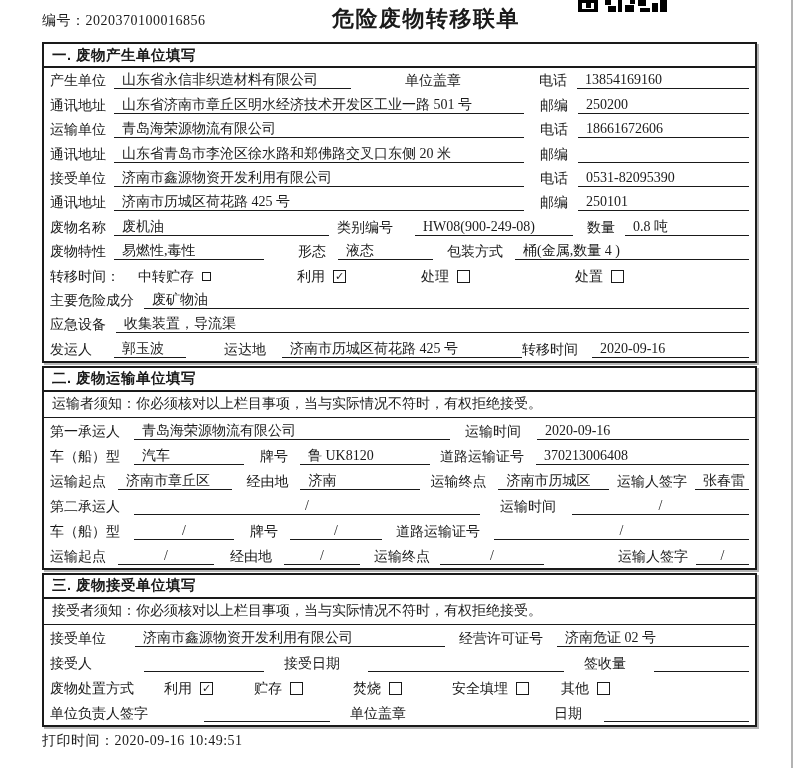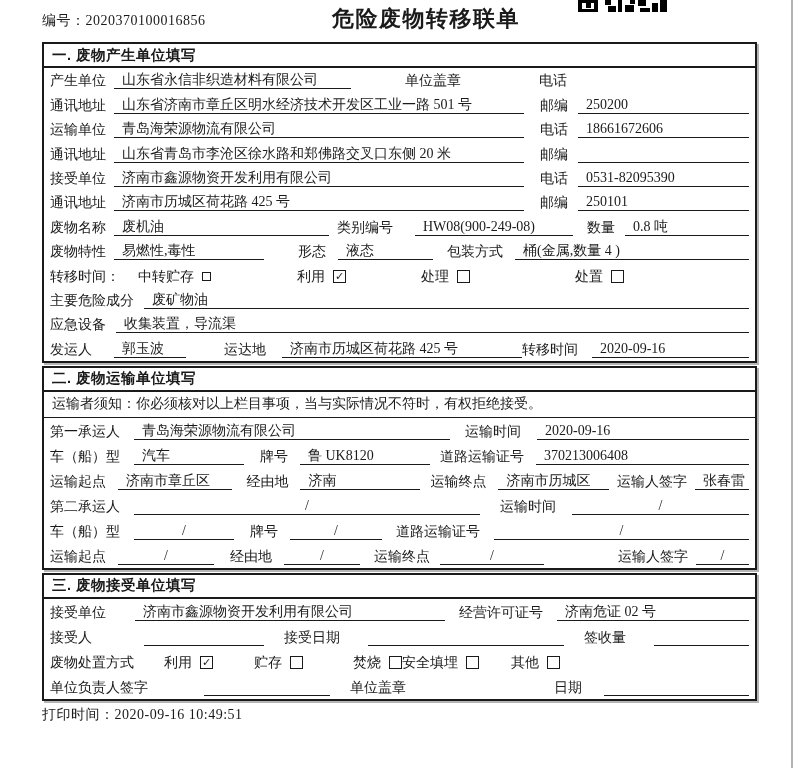--- a/index.html
+++ b/index.html
@@ -81,20 +81,21 @@
   <div class="content">
 
     <div class="tbl t1">
       <div class="sec-title">一. 废物产生单位填写</div>
 
       <div class="row">
         <span class="lbl">产生单位</span>
         <span class="val" style="width:237px;margin-left:8px">山东省永信非织造材料有限公司</span>
         <span class="lbl" style="margin-left:54px">单位盖章</span>
         <span class="lbl" style="margin-left:78px">电话</span>
+        <span class="val fill" style="margin-left:10px">13854169160</span>
       </div>
 
       <div class="row">
         <span class="lbl">通讯地址</span>
         <span class="val" style="width:410px;margin-left:8px">山东省济南市章丘区明水经济技术开发区工业一路 501 号</span>
         <span class="lbl" style="margin-left:16px">邮编</span>
         <span class="val fill" style="margin-left:10px">250200</span>
       </div>
 
       <div class="row">
@@ -238,20 +239,21 @@
         <span class="val slash" style="width:76px;margin-left:12px">/</span>
         <span class="lbl" style="margin-left:14px">运输终点</span>
         <span class="val slash" style="width:104px;margin-left:10px">/</span>
         <span class="lbl" style="margin-left:74px">运输人签字</span>
         <span class="val fill slash" style="margin-left:8px">/</span>
       </div>
     </div>
 
     <div class="tbl t3">
       <div class="sec-title">三. 废物接受单位填写</div>
+      <div class="notice">接受者须知：你必须核对以上栏目事项，当与实际情况不符时，有权拒绝接受。</div>
 
       <div class="row">
         <span class="lbl">接受单位</span>
         <span class="val" style="width:310px;margin-left:29px">济南市鑫源物资开发利用有限公司</span>
         <span class="lbl" style="margin-left:14px">经营许可证号</span>
         <span class="val fill" style="margin-left:14px">济南危证 02 号</span>
       </div>
 
       <div class="row">
         <span class="lbl">接受人</span>
@@ -269,21 +271,21 @@
           <span class="box">✓</span>
         </span>
         <span class="opt" style="margin-left:41px">
           <span class="opt-label">贮存</span>
           <span class="box"></span>
         </span>
         <span class="opt" style="margin-left:50px">
           <span class="opt-label">焚烧</span>
           <span class="box"></span>
         </span>
-        <span class="opt" style="">
+        <span class="opt" style="margin-left:50px">
           <span class="opt-label">安全填埋</span>
           <span class="box"></span>
         </span>
         <span class="opt" style="margin-left:32px">
           <span class="opt-label">其他</span>
           <span class="box"></span>
         </span>
       </div>
 
       <div class="row">

